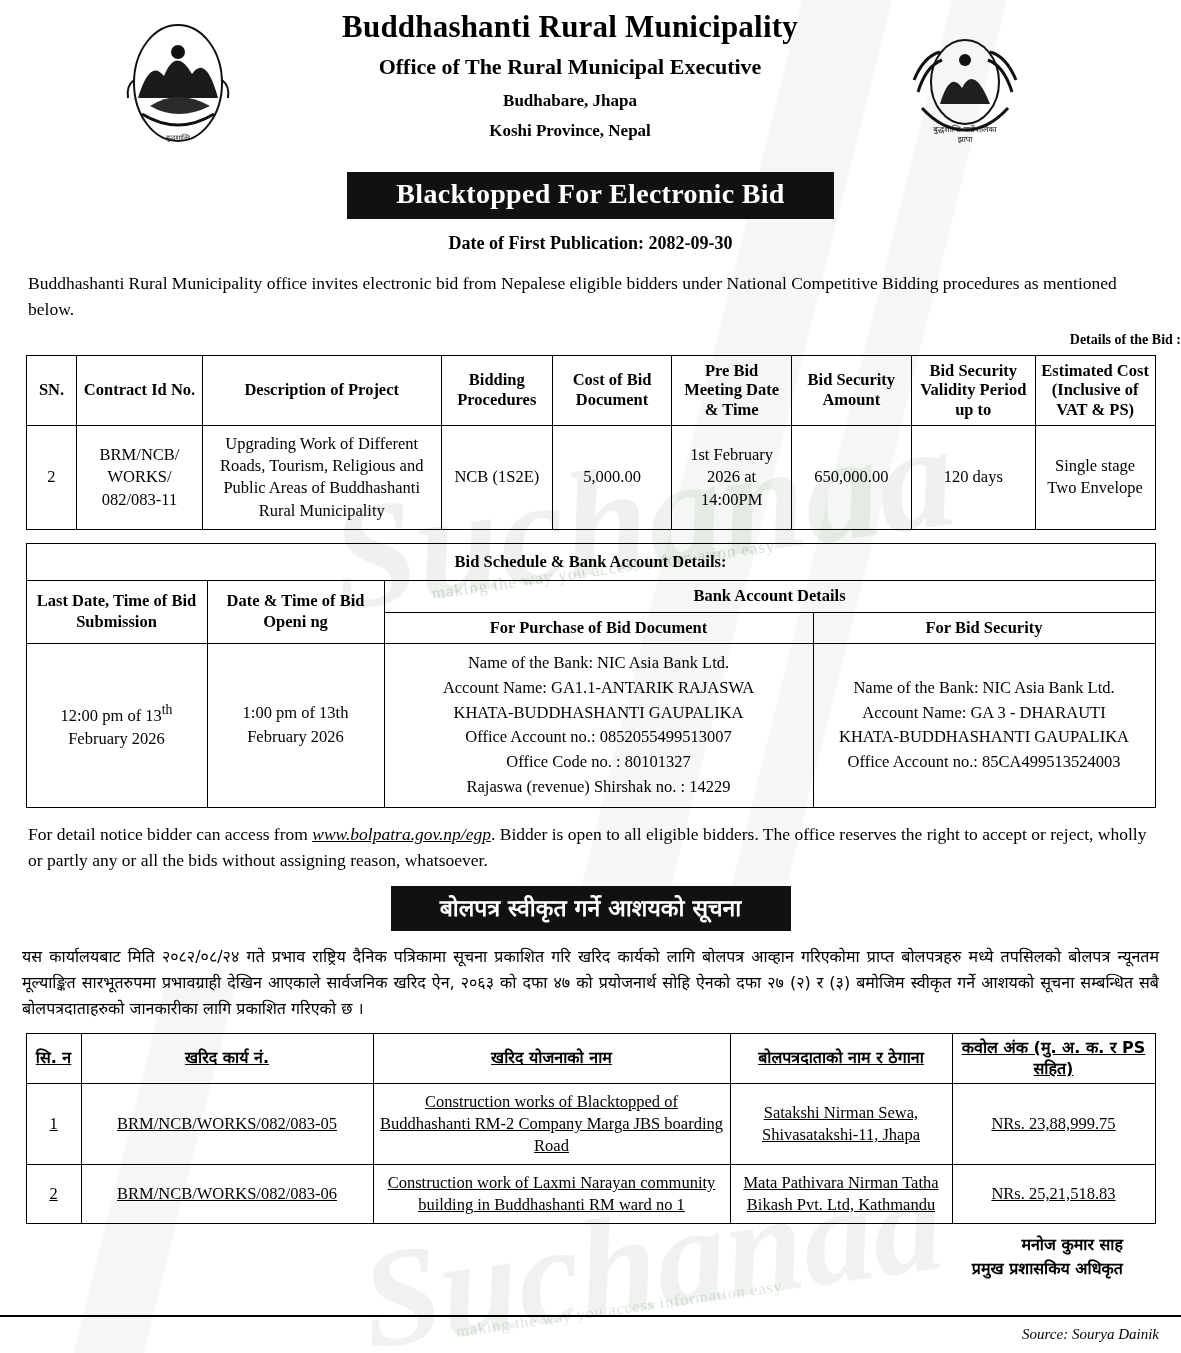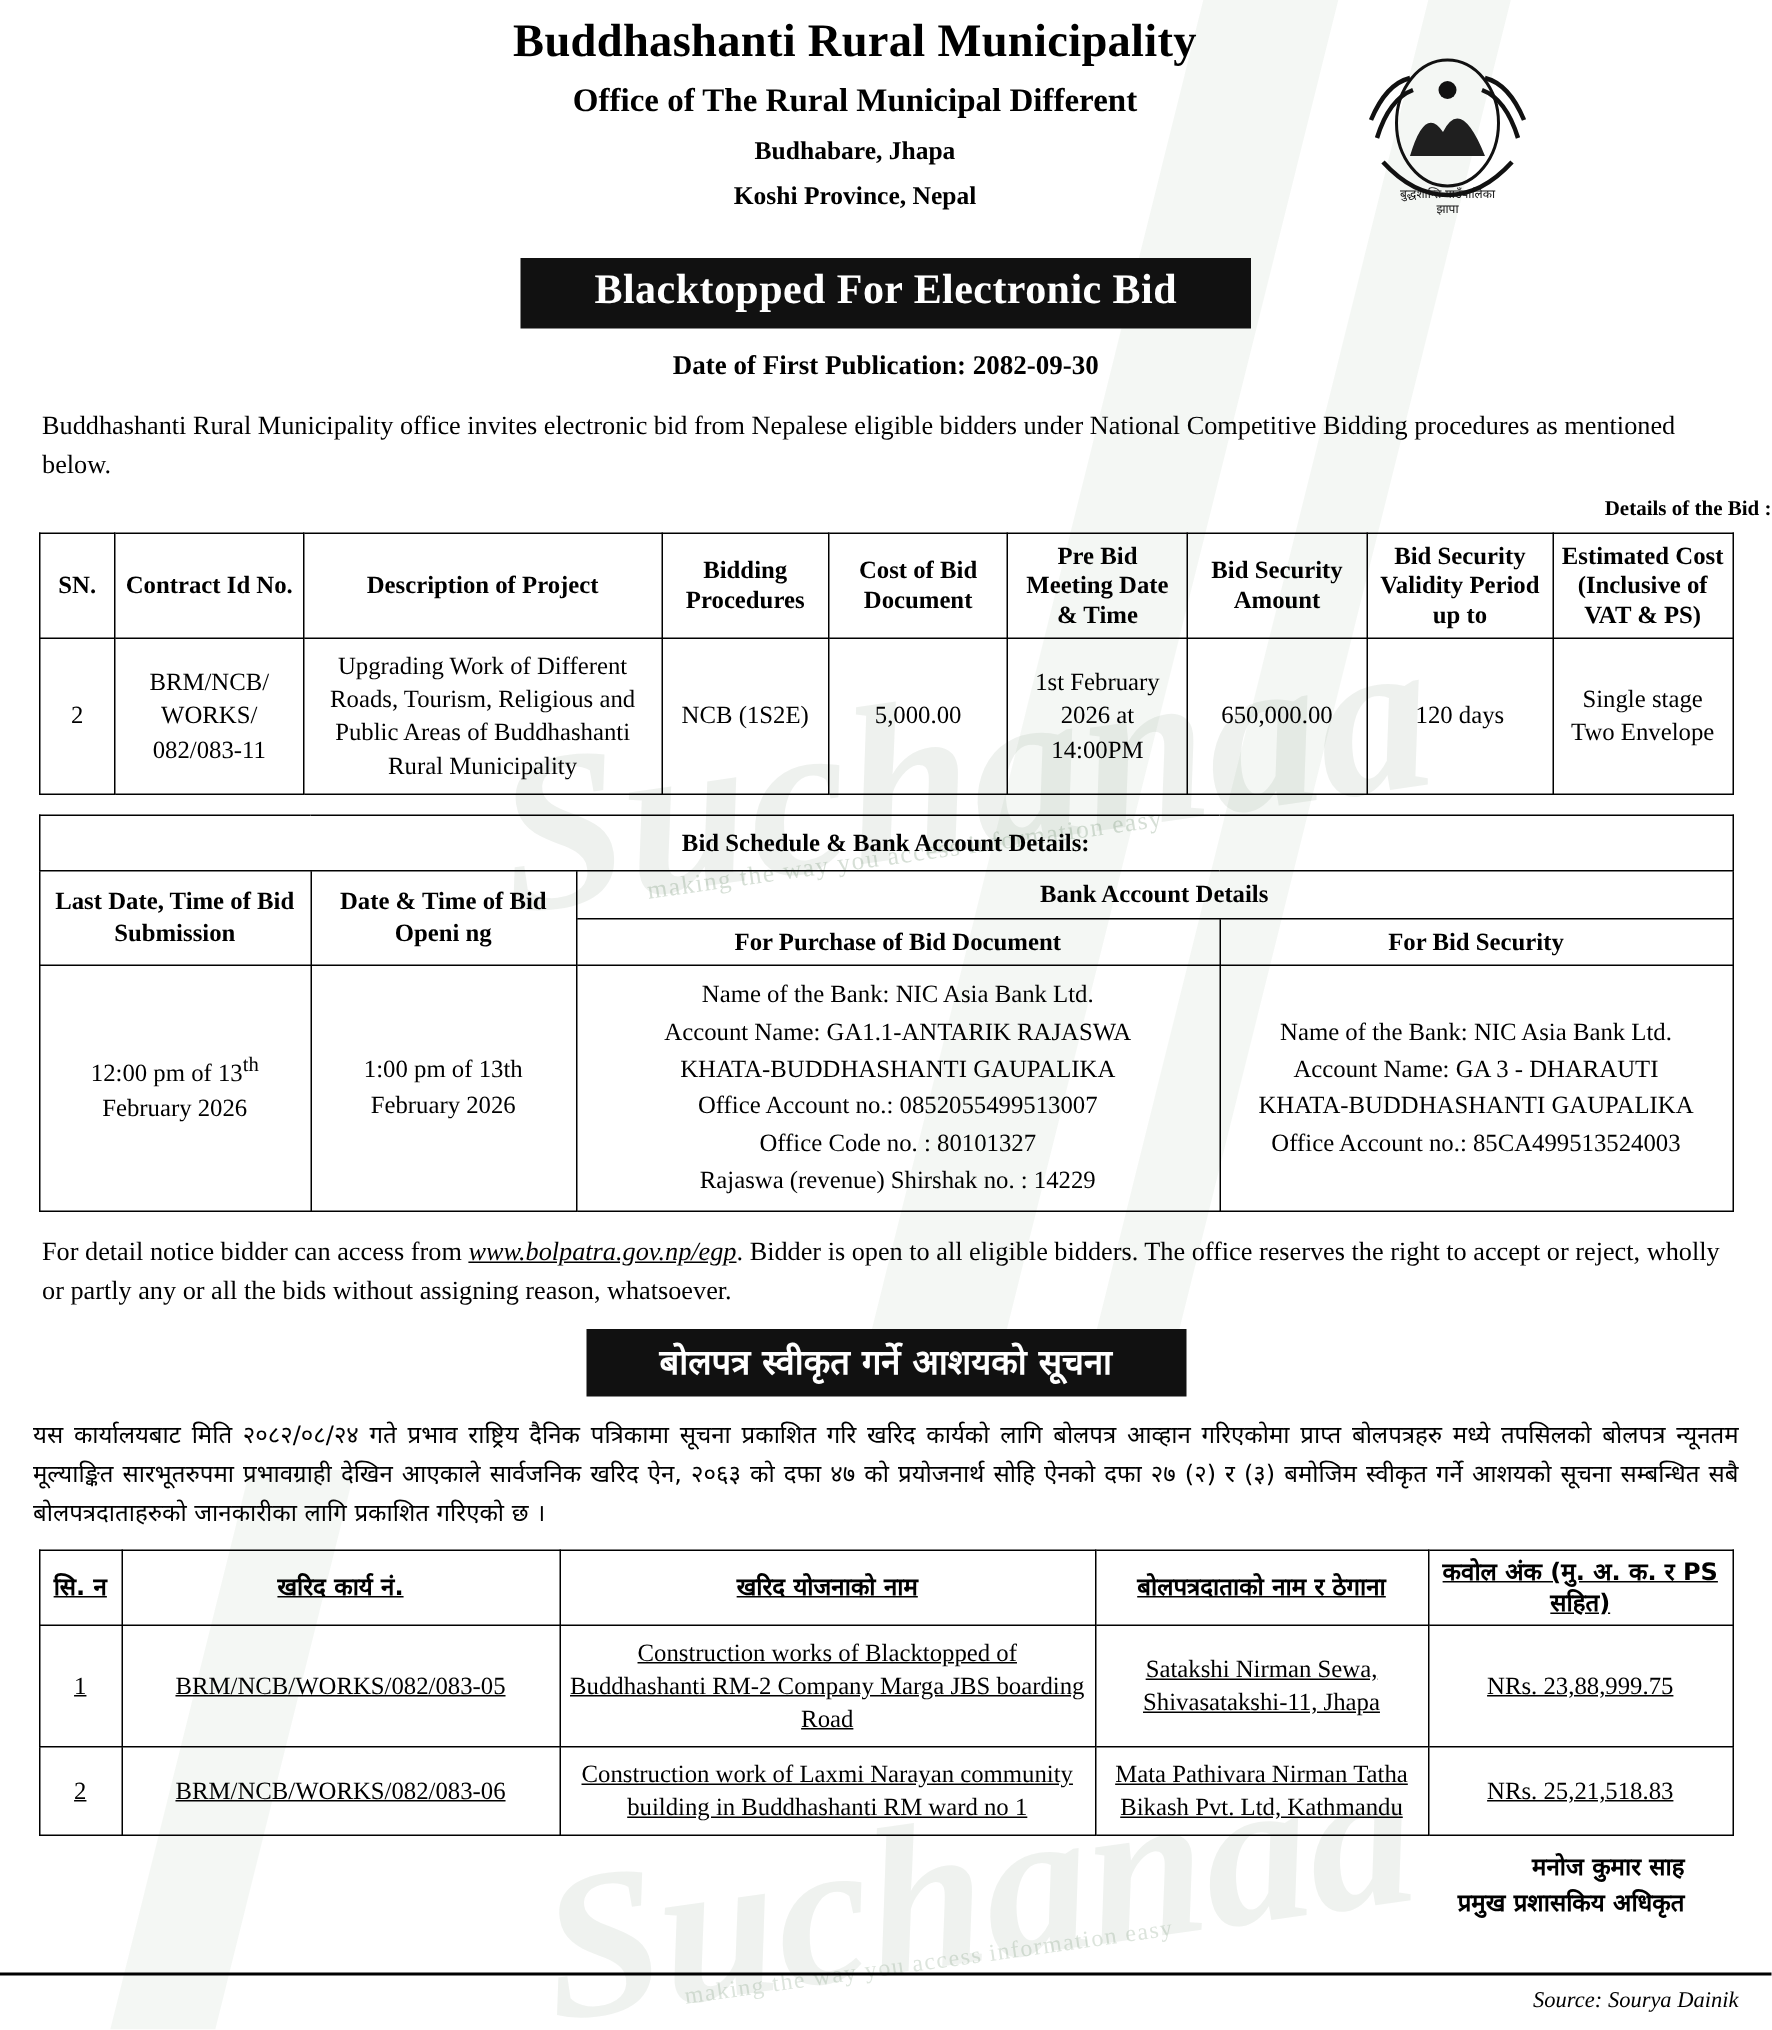--- a/index.html
+++ b/index.html
@@ -113,24 +113,36 @@
     <div class="band" style="left:690px;top:0;width:90px;height:900px;"></div>
     <div class="band" style="left:840px;top:0;width:55px;height:900px;"></div>
     <div class="band" style="left:120px;top:980px;width:70px;height:373px;"></div>
     <div class="wtext">Suchanaa</div>
     <div class="wsub">making the way you access information easy</div>
     <div class="wtext2">Suchanaa</div>
     <div class="wsub2">making the way you access information easy</div>
   </div>
 
   <div class="header">
+    <div class="logo-left">
+      <svg width="120" height="130" viewBox="0 0 120 130">
+        <ellipse cx="60" cy="65" rx="44" ry="58" fill="none" stroke="#111" stroke-width="2"></ellipse>
+        <path d="M20 80 Q32 40 46 58 Q58 28 74 56 Q88 36 100 80 Z" fill="#1a1a1a"></path>
+        <path d="M32 88 Q60 70 92 88 Q60 104 32 88 Z" fill="#2b2b2b"></path>
+        <circle cx="60" cy="34" r="7" fill="#111"></circle>
+        <path d="M24 96 Q60 118 96 96" fill="none" stroke="#111" stroke-width="3"></path>
+        <path d="M16 62 q-8 6 -6 18" fill="none" stroke="#111" stroke-width="2"></path>
+        <path d="M104 62 q8 6 6 18" fill="none" stroke="#111" stroke-width="2"></path>
+        <text x="60" y="122" font-size="7" text-anchor="middle" fill="#111" font-family="DejaVu Sans, sans-serif">बुद्धशान्ति</text>
+      </svg>
+    </div>
 
     <div class="head-text">
       <div class="h1">Buddhashanti Rural Municipality</div>
-      <div class="h2">Office of The Rural Municipal Different</div>
+      <div class="h2">Office of The Rural Municipal Executive</div>
       <div class="h3">Budhabare, Jhapa</div>
       <div class="h4">Koshi Province, Nepal</div>
     </div>
 
     <div class="logo-right">
       <svg width="130" height="120" viewBox="0 0 130 120">
         <ellipse cx="65" cy="52" rx="34" ry="42" fill="none" stroke="#111" stroke-width="2"></ellipse>
         <path d="M40 74 Q50 40 62 58 Q74 34 90 74 Z" fill="#1f1f1f"></path>
         <circle cx="65" cy="30" r="6" fill="#111"></circle>
         <path d="M14 50 q10 -24 26 -28" fill="none" stroke="#111" stroke-width="3"></path>

